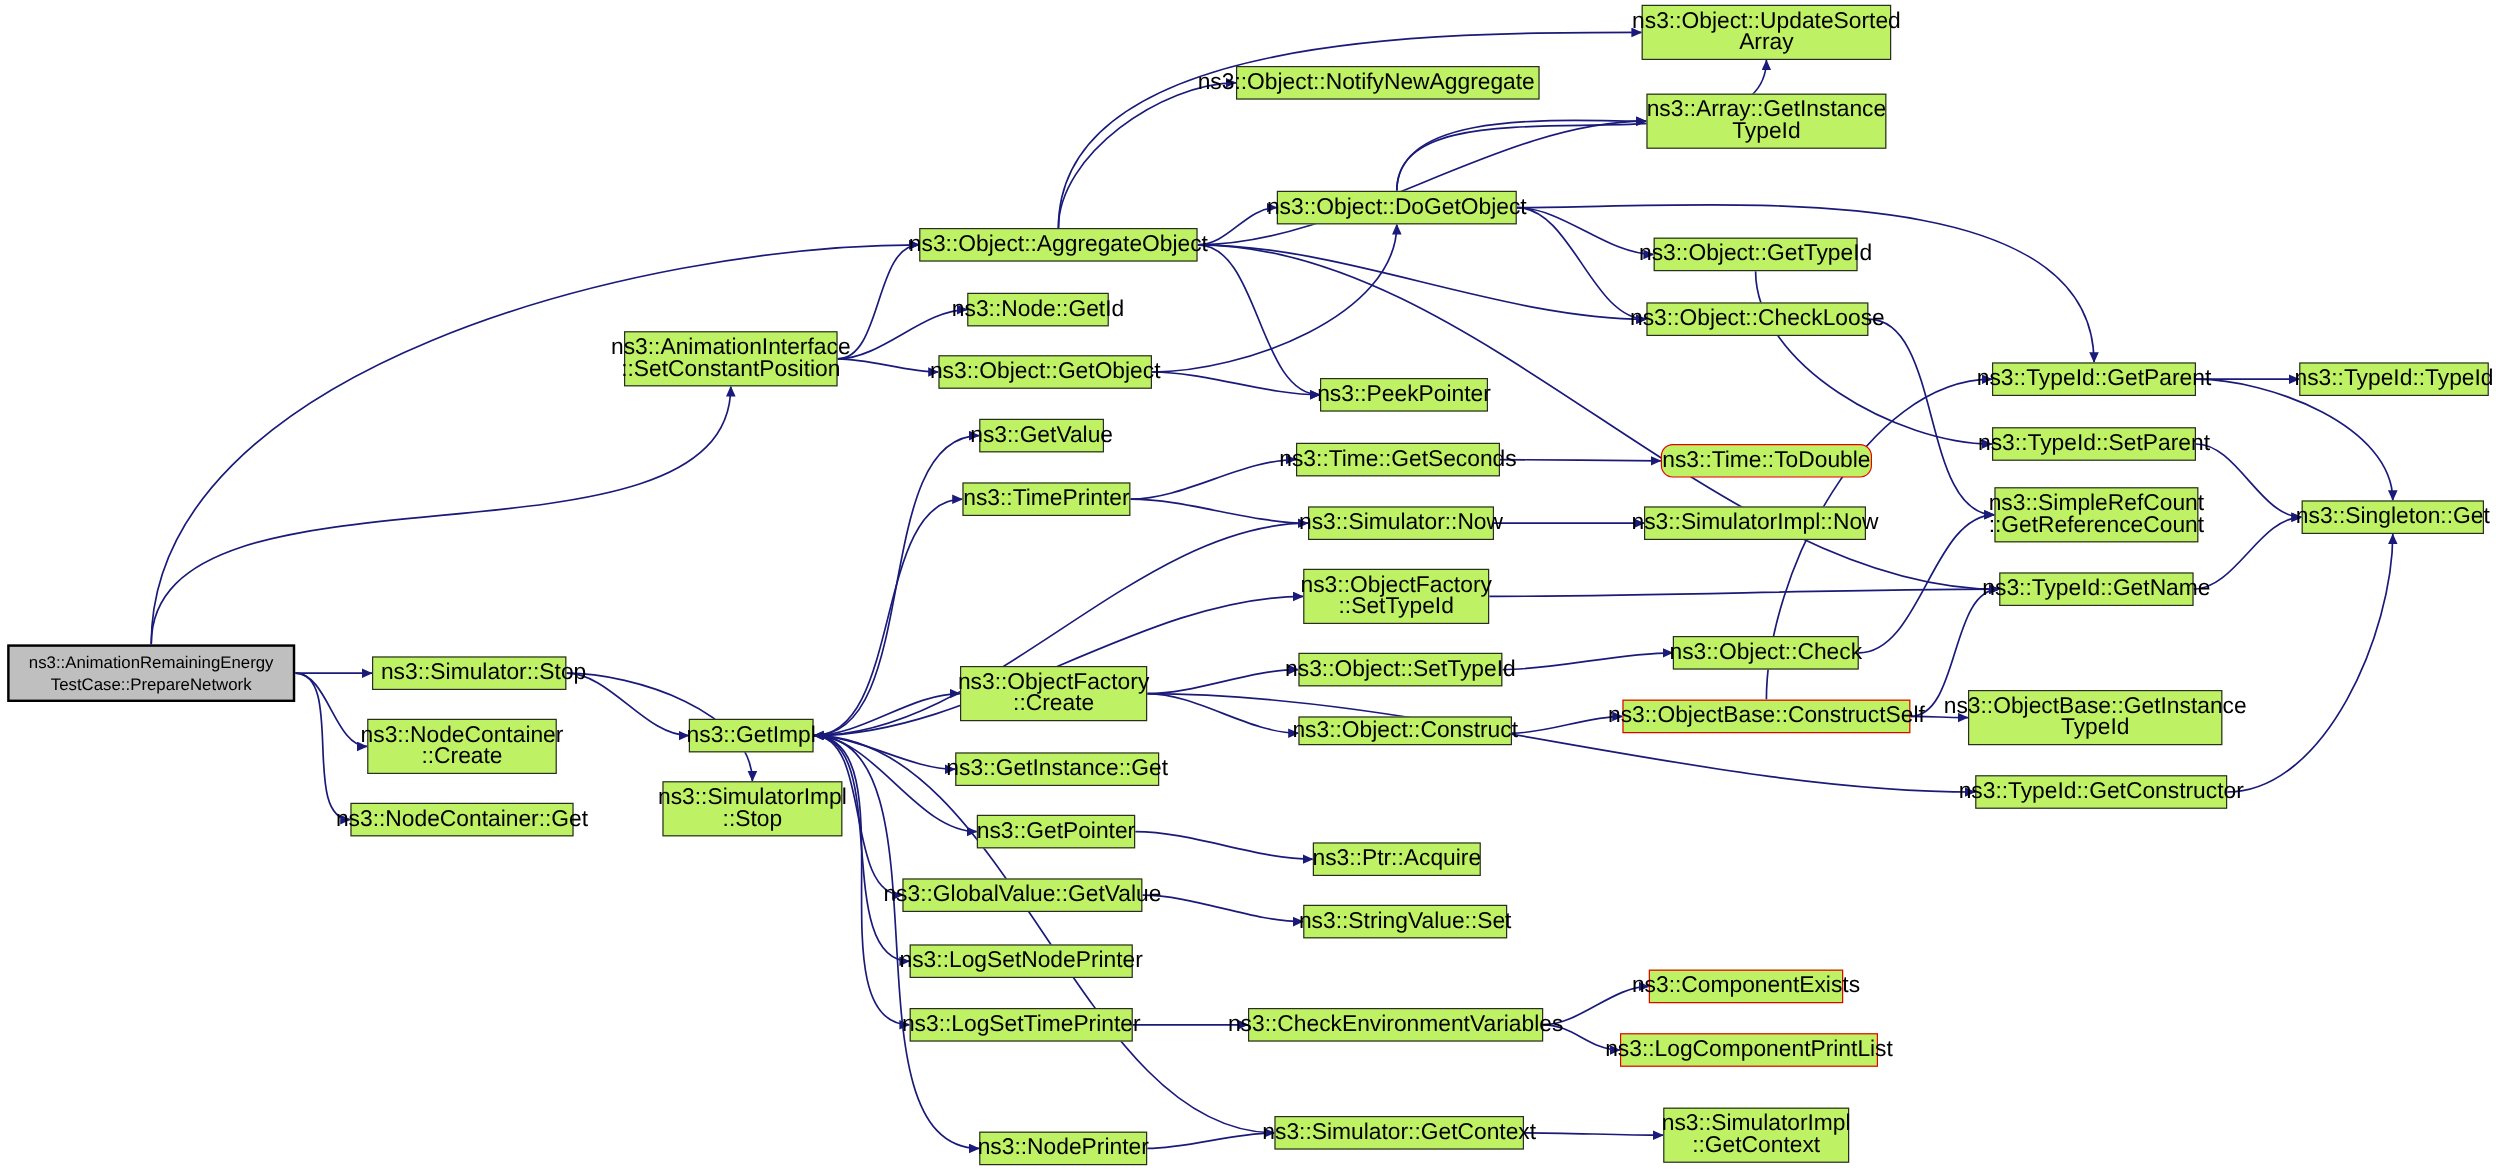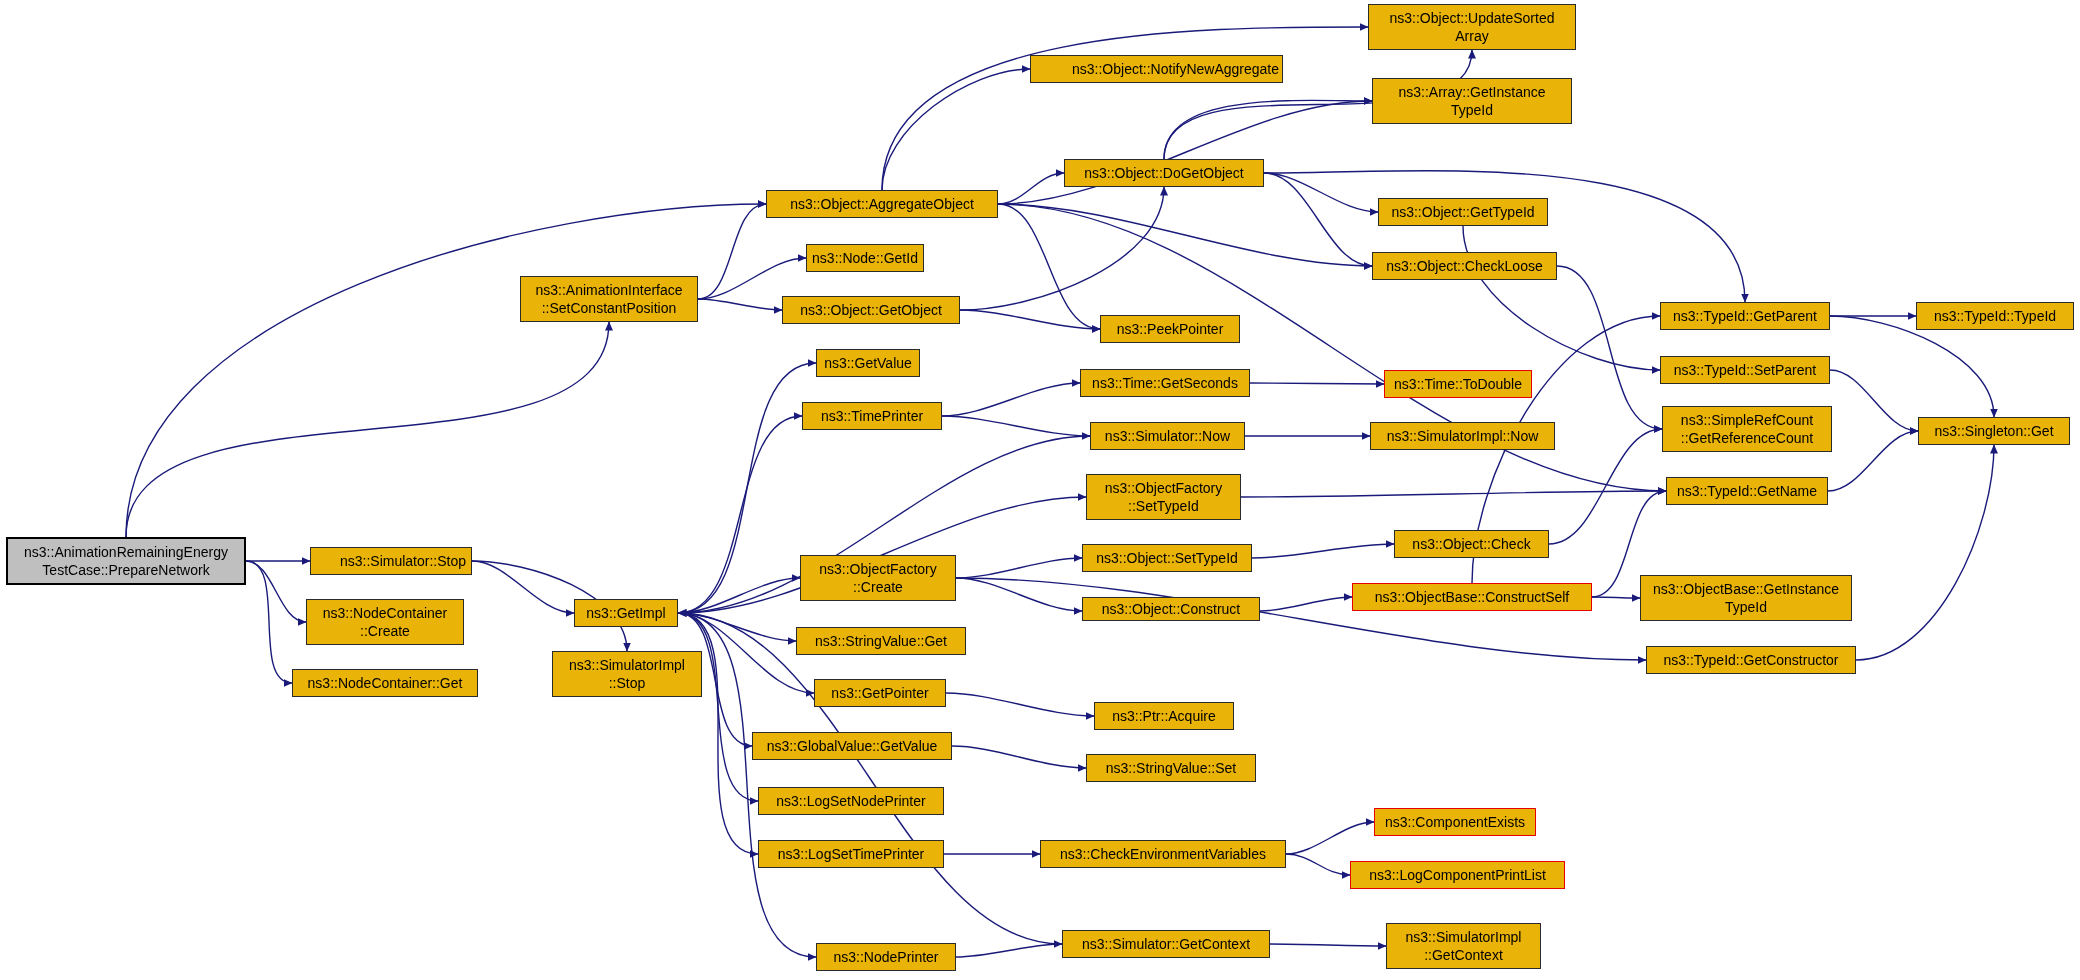--- a/index.html
+++ b/index.html
@@ -1,23 +1,23 @@
 <!DOCTYPE html>
 <html><head>
 <meta charset="utf-8">
 <style>
   html,body{margin:0;padding:0;background:#fff;}
   .stage{position:relative;width:2080px;height:980px;background:var(--bg,#fff);overflow:hidden;
          font-family:"Liberation Sans","DejaVu Sans",sans-serif;}
   .stage svg{position:absolute;left:0;top:0;z-index:1;}
   .edge{fill:none;stroke:var(--edge,#1a1a7a);stroke-width:1.4;}
-  .node{position:absolute;z-index:2;box-sizing:border-box;background:#eab308;
+  .node{position:absolute;z-index:2;box-sizing:border-box;background:#bef264;
         border:1px solid var(--nodeborder,#2b2b2b);
         display:flex;flex-direction:column;align-items:center;justify-content:center;
-        font-size:14px;line-height:18px;color:#000;text-align:center;cursor:pointer;}
+        font-size:19px;line-height:18px;color:#000;text-align:center;cursor:pointer;}
   .node .ln{white-space:nowrap;padding:0 3px;}
   .node.root{background:var(--rootfill,#bfbfbf);border:2px solid #000;font-size:14px;}
   .node.red{border:1.5px solid var(--redborder,#e60000);}
 </style>
 </head>
 <body>
 
 <div class="stage" style="--bg: #ffffff; --edge: #1a1a7a; --nodeborder: #2b2b2b; --redborder: #e60000; --rootfill: #bfbfbf;">
   <svg width="2080" height="980" viewBox="0 0 2080 980">
     <defs>
@@ -153,21 +153,21 @@
       <div class="ln">ns3::ObjectFactory</div>
       <div class="ln">::Create</div>
     </div>
     <div class="node" style="left: 1082px; top: 544px; width: 170px; height: 28px;">
       <div class="ln">ns3::Object::SetTypeId</div>
     </div>
     <div class="node" style="left: 1082px; top: 597px; width: 178px; height: 24px;">
       <div class="ln">ns3::Object::Construct</div>
     </div>
     <div class="node" style="left: 796px; top: 627px; width: 170px; height: 28px;">
-      <div class="ln">ns3::StringValue::Get</div>
+      <div class="ln">ns3::GetInstance::Get</div>
     </div>
     <div class="node" style="left: 814px; top: 679px; width: 132px; height: 28px;">
       <div class="ln">ns3::GetPointer</div>
     </div>
     <div class="node" style="left: 1094px; top: 702px; width: 140px; height: 28px;">
       <div class="ln">ns3::Ptr::Acquire</div>
     </div>
     <div class="node" style="left: 752px; top: 732px; width: 200px; height: 28px;">
       <div class="ln">ns3::GlobalValue::GetValue</div>
     </div>
@@ -196,21 +196,21 @@
     <div class="node" style="left: 1372px; top: 78px; width: 200px; height: 46px;">
       <div class="ln">ns3::Array::GetInstance</div>
       <div class="ln">TypeId</div>
     </div>
     <div class="node" style="left: 1378px; top: 198px; width: 170px; height: 28px;">
       <div class="ln">ns3::Object::GetTypeId</div>
     </div>
     <div class="node" style="left: 1372px; top: 252px; width: 185px; height: 28px;">
       <div class="ln">ns3::Object::CheckLoose</div>
     </div>
-    <div class="node red" style="left: 1384px; top: 370px; width: 148px; height: 28px;">
+    <div class="node red" style="left: 1384px; top: 370px; width: 176px; height: 28px; border-radius: 10px;">
       <div class="ln">ns3::Time::ToDouble</div>
     </div>
     <div class="node" style="left: 1370px; top: 422px; width: 185px; height: 28px;">
       <div class="ln">ns3::SimulatorImpl::Now</div>
     </div>
     <div class="node" style="left: 1394px; top: 530px; width: 155px; height: 28px;">
       <div class="ln">ns3::Object::Check</div>
     </div>
     <div class="node red" style="left: 1352px; top: 583px; width: 240px; height: 28px;">
       <div class="ln">ns3::ObjectBase::ConstructSelf</div>

